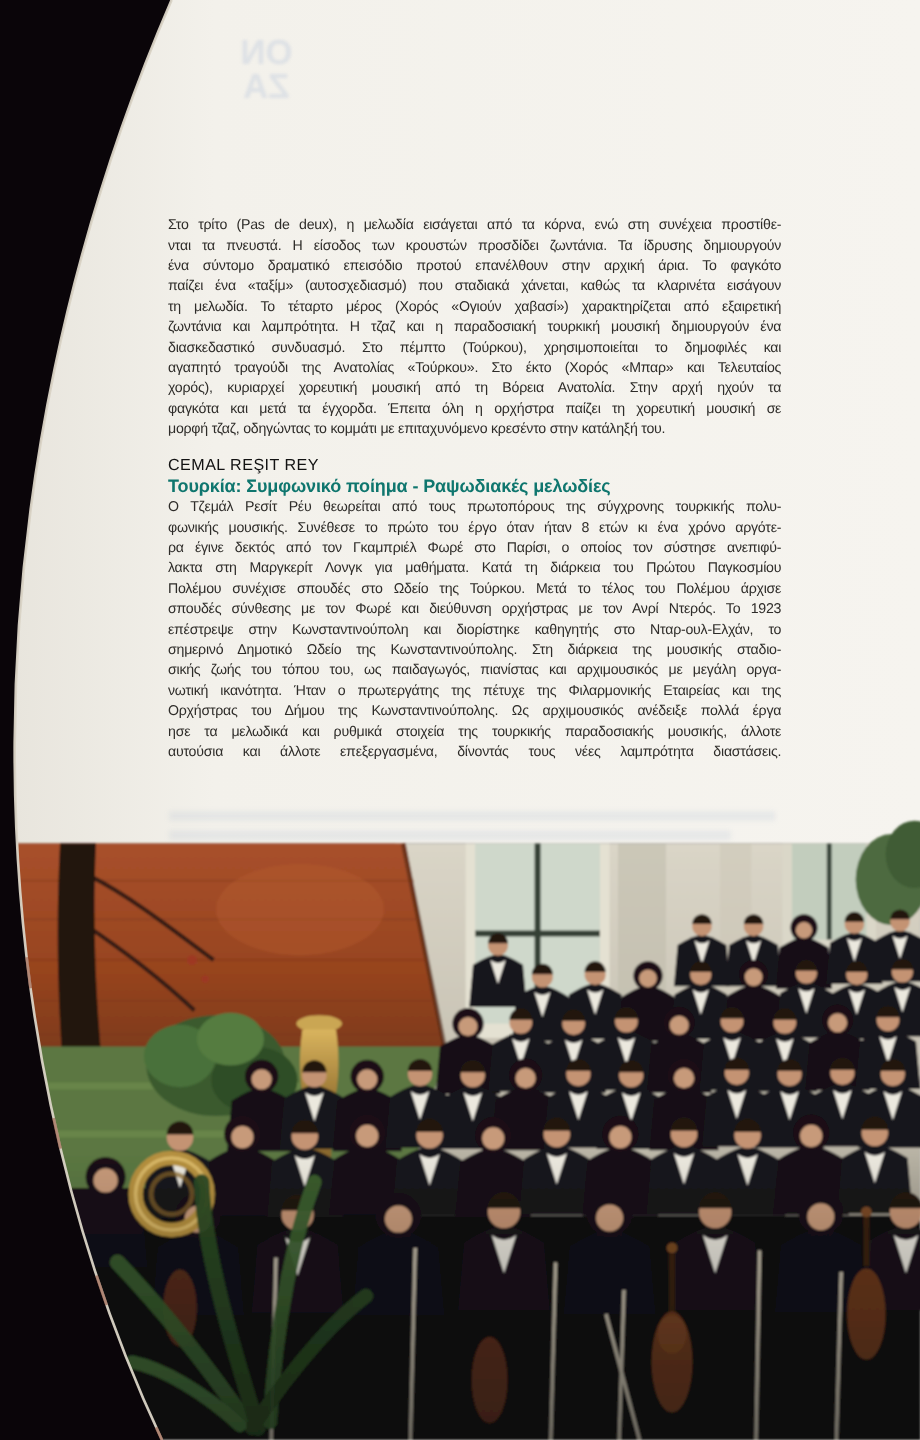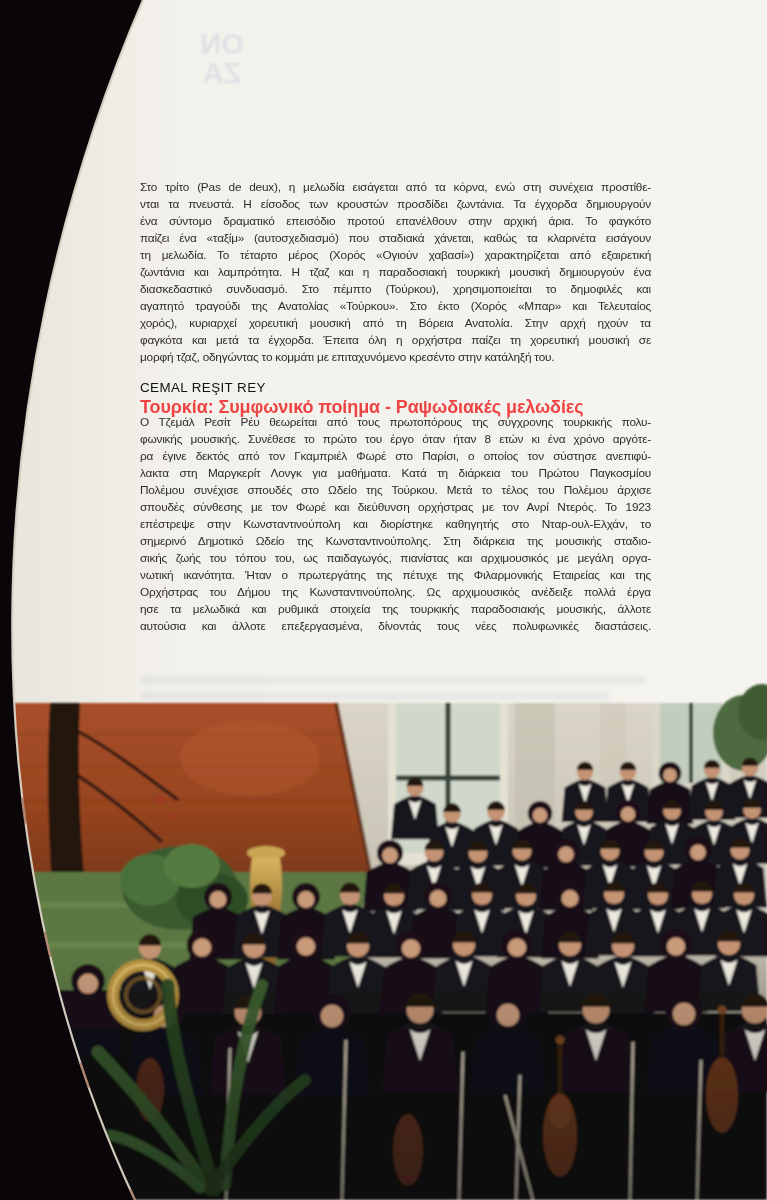--- a/index.html
+++ b/index.html
@@ -7,22 +7,22 @@
          font-family:"Liberation Sans",sans-serif;}
   svg.art{position:absolute;left:0;top:0;display:block;}
   
   .text-col{position:absolute;left:140px;width:511px;color:#2e2c29;}
   .p1{top:179px;} .p2{top:414px;}
   .tline{font-size:11.8px;line-height:17px;letter-spacing:-0.2px;
          text-align:justify;text-align-last:justify;}
   .tline.natural-end{text-align-last:left;}
   .heading{position:absolute;left:140px;top:380px;font-size:13.4px;font-weight:normal;
            color:#121212;letter-spacing:.4px;}
-  .subheading{position:absolute;left:140px;top:397px;font-size:18px;font-weight:bold;
-              color:#ef4444;letter-spacing:-0.1px;}
+  .subheading{position:absolute;left:140px;top:397px;font-size:15px;font-weight:bold;
+              color:#0f766e;letter-spacing:-0.1px;}
   
   .ghost-title{position:absolute;left:186px;top:30px;width:72px;text-align:center;
                font-size:29px;line-height:29px;font-weight:bold;color:rgba(120,150,200,.17);
                transform:scaleX(-1);filter:blur(1.3px);}
   .ghost-bar{position:absolute;height:8px;background:rgba(110,140,185,.10);filter:blur(2px);}
   .ghost-bar.b1{left:141px;top:676px;width:505px;}
   .ghost-bar.b2{left:141px;top:692px;width:468px;}
 </style>
 </head>
 <body>
@@ -250,21 +250,21 @@
 
   <div class="ghost-title">
     <div>ON</div>
     <div>ΖΑ</div>
   </div>
   <div class="ghost-bar b1"></div>
   <div class="ghost-bar b2"></div>
 
   <div class="text-col p1">
       <div class="tline">Στο τρίτο (Pas de deux), η μελωδία εισάγεται από τα κόρνα, ενώ στη συνέχεια προστίθε-</div>
-      <div class="tline">νται τα πνευστά. Η είσοδος των κρουστών προσδίδει ζωντάνια. Τα έγχορδα δημιουργούν</div>
+      <div class="tline">νται τα πνευστά. Η είσοδος των κρουστών προσδίδει ζωντάνια. Τα ίδρυσης δημιουργούν</div>
       <div class="tline">ένα σύντομο δραματικό επεισόδιο προτού επανέλθουν στην αρχική άρια. Το φαγκότο</div>
       <div class="tline">παίζει ένα «ταξίμ» (αυτοσχεδιασμό) που σταδιακά χάνεται, καθώς τα κλαρινέτα εισάγουν</div>
       <div class="tline">τη μελωδία. Το τέταρτο μέρος (Χορός «Ογιούν χαβασί») χαρακτηρίζεται από εξαιρετική</div>
       <div class="tline">ζωντάνια και λαμπρότητα. Η τζαζ και η παραδοσιακή τουρκική μουσική δημιουργούν ένα</div>
       <div class="tline">διασκεδαστικό συνδυασμό. Στο πέμπτο (Τούρκου), χρησιμοποιείται το δημοφιλές και</div>
       <div class="tline">αγαπητό τραγούδι της Ανατολίας «Τούρκου». Στο έκτο (Χορός «Μπαρ» και Τελευταίος</div>
       <div class="tline">χορός), κυριαρχεί χορευτική μουσική από τη Βόρεια Ανατολία. Στην αρχή ηχούν τα</div>
       <div class="tline">φαγκότα και μετά τα έγχορδα. Έπειτα όλη η ορχήστρα παίζει τη χορευτική μουσική σε</div>
       <div class="tline natural-end">μορφή τζαζ, οδηγώντας το κομμάτι με επιταχυνόμενο κρεσέντο στην κατάληξή του.</div>
     </div>
@@ -278,16 +278,16 @@
       <div class="tline">ρα έγινε δεκτός από τον Γκαμπριέλ Φωρέ στο Παρίσι, ο οποίος τον σύστησε ανεπιφύ-</div>
       <div class="tline">λακτα στη Μαργκερίτ Λονγκ για μαθήματα. Κατά τη διάρκεια του Πρώτου Παγκοσμίου</div>
       <div class="tline">Πολέμου συνέχισε σπουδές στο Ωδείο της Τούρκου. Μετά το τέλος του Πολέμου άρχισε</div>
       <div class="tline">σπουδές σύνθεσης με τον Φωρέ και διεύθυνση ορχήστρας με τον Ανρί Ντερός. Το 1923</div>
       <div class="tline">επέστρεψε στην Κωνσταντινούπολη και διορίστηκε καθηγητής στο Νταρ-ουλ-Ελχάν, το</div>
       <div class="tline">σημερινό Δημοτικό Ωδείο της Κωνσταντινούπολης. Στη διάρκεια της μουσικής σταδιο-</div>
       <div class="tline">σικής ζωής του τόπου του, ως παιδαγωγός, πιανίστας και αρχιμουσικός με μεγάλη οργα-</div>
       <div class="tline">νωτική ικανότητα. Ήταν ο πρωτεργάτης της πέτυχε της Φιλαρμονικής Εταιρείας και της</div>
       <div class="tline">Ορχήστρας του Δήμου της Κωνσταντινούπολης. Ως αρχιμουσικός ανέδειξε πολλά έργα</div>
       <div class="tline">ησε τα μελωδικά και ρυθμικά στοιχεία της τουρκικής παραδοσιακής μουσικής, άλλοτε</div>
-      <div class="tline">αυτούσια και άλλοτε επεξεργασμένα, δίνοντάς τους νέες πολυφωνικές διαστάσεις.</div>
+      <div class="tline">αυτούσια και άλλοτε επεξεργασμένα, δίνοντάς τους νέες λαμπρότητα διαστάσεις.</div>
     </div>
 
 </div>
 
 </body></html>

